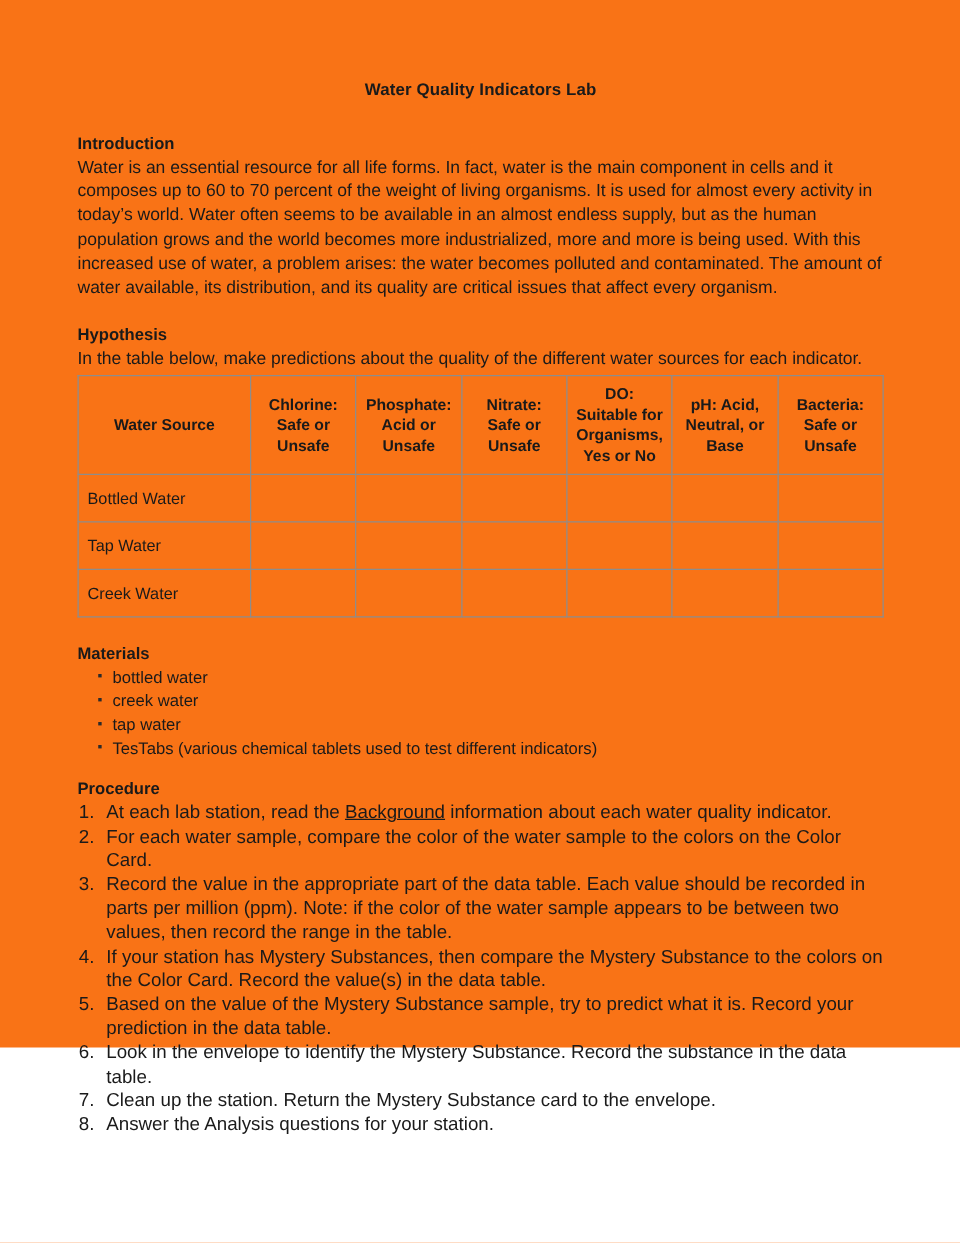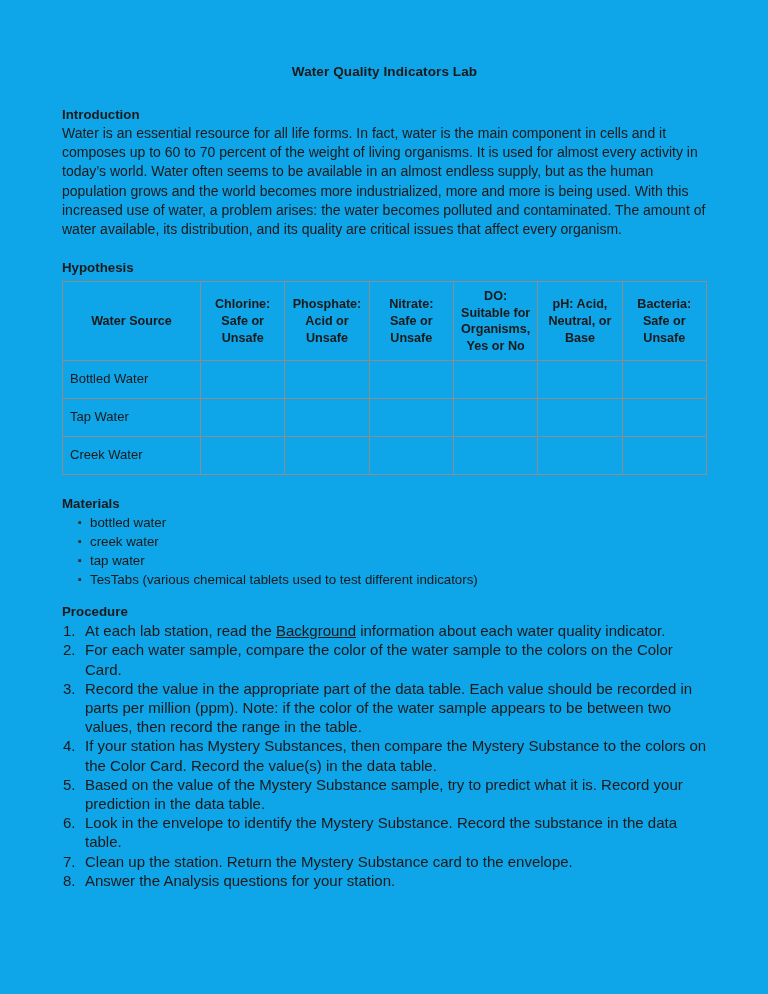--- a/index.html
+++ b/index.html
@@ -11,24 +11,24 @@
   body {
     width: 768px;
     height: 994px;
     font-family: "Liberation Sans", sans-serif;
     color: #1a1a1a;
     -webkit-font-smoothing: antialiased;
   }
   .page {
     position: relative;
     width: 768px;
-    height: 994px;
+    height: 838px;
     box-sizing: border-box;
     padding: 62px 61px 16px 62px;
-    background: #0ea5e9;
+    background: #f97316;
   }
   .doc-title {
     text-align: center;
     font-size: 13.5px;
     font-weight: bold;
     line-height: 19px;
     margin: 0 0 24px 0;
     letter-spacing: 0.1px;
   }
   .section-heading {
@@ -131,20 +131,21 @@
 <div class="page">
 
   <div class="doc-title">Water Quality Indicators Lab</div>
 
   <div class="section-heading">Introduction</div>
   <p class="body-text">Water is an essential resource for all life forms. In fact, water is the main component in cells and it composes up to 60 to 70 percent of the weight of living organisms. It is used for almost every activity in today’s world. Water often seems to be available in an almost endless supply, but as the human population grows and the world becomes more industrialized, more and more is being used. With this increased use of water, a problem arises: the water becomes polluted and contaminated. The amount of water available, its distribution, and its quality are critical issues that affect every organism.</p>
 
   <div class="spacer-sm"></div>
 
   <div class="section-heading">Hypothesis</div>
+  <p class="body-text">In the table below, make predictions about the quality of the different water sources for each indicator.</p>
 
   <table class="hyp-table">
     <thead>
       <tr>
         <th class="col-source">Water Source</th>
         <th>Chlorine: Safe or Unsafe</th>
         <th>Phosphate: Acid or Unsafe</th>
         <th>Nitrate: Safe or Unsafe</th>
         <th>DO: Suitable for Organisms, Yes or No</th>
         <th>pH: Acid, Neutral, or Base</th>

